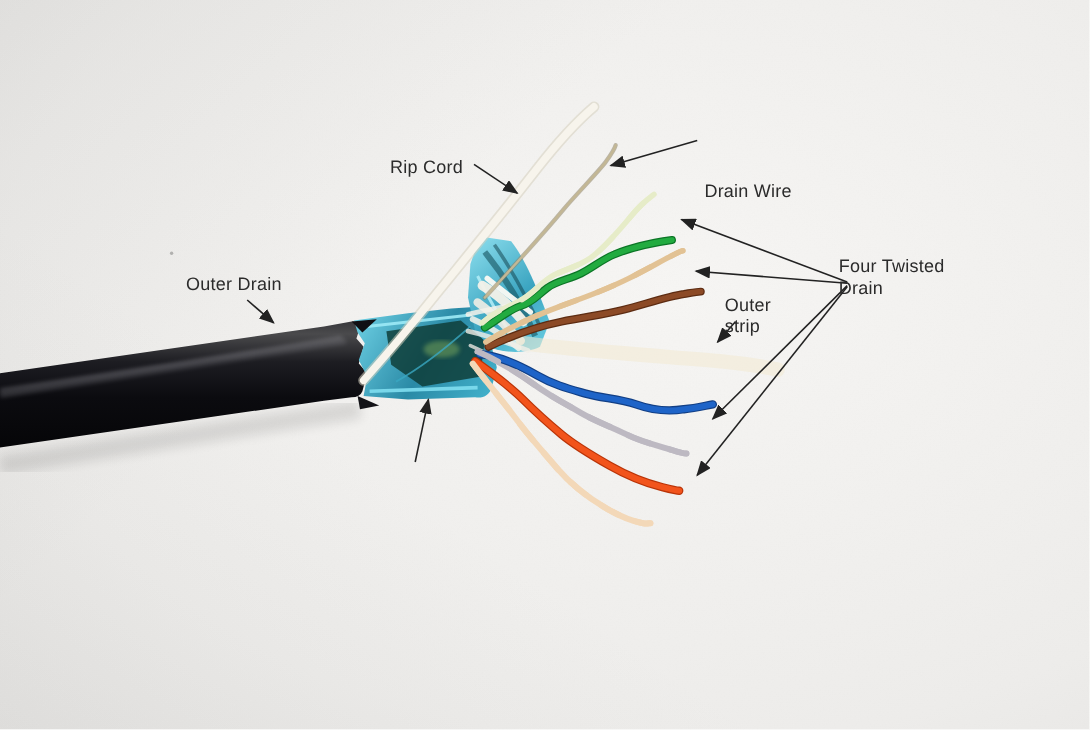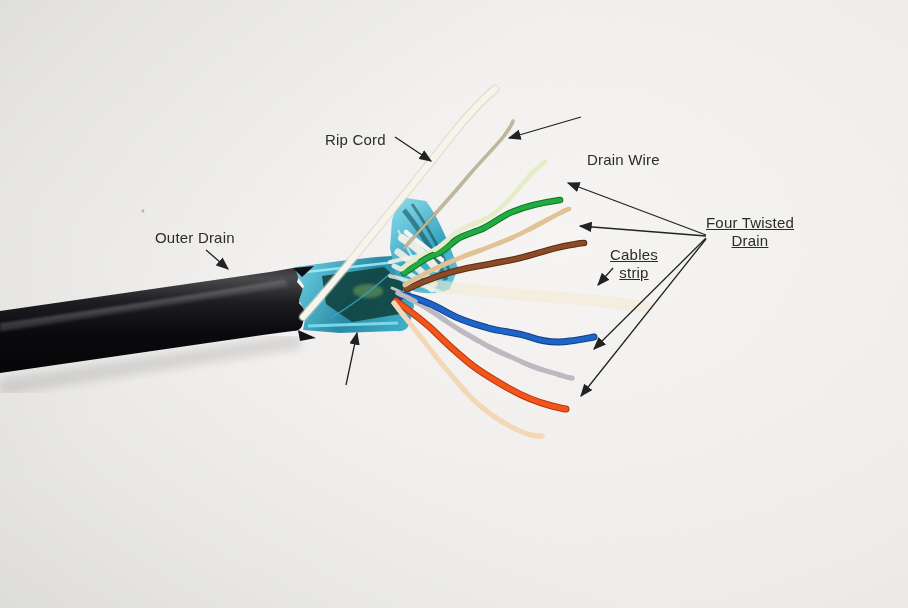--- a/index.html
+++ b/index.html
@@ -1,19 +1,19 @@
 <!DOCTYPE html>
 <html><head>
 <meta charset="utf-8">
 <style>
   html,body{margin:0;padding:0;background:#ffffff;overflow:hidden;}
   .stage{position:relative;width:908px;height:608px;font-family:"Liberation Sans",sans-serif;background:#f1f0ee;}
   .stage svg{position:absolute;left:0;top:0;}
   .lbl{position:absolute;font-size:15px;line-height:17.5px;color:#2b2b2b;letter-spacing:.2px;white-space:nowrap;}
-  .lbl.center{text-align:center;white-space:normal;text-decoration:underline;}
+  .lbl.center{white-space:normal;}
   .lbl span{display:block;}
 </style>
 </head>
 <body>
 
 <div class="stage">
 
 <svg viewBox="0 0 908 608" width="908" height="608" aria-hidden="true">
   <defs>
     <radialGradient id="bg" cx="0.62" cy="0.40" r="0.95">
@@ -162,17 +162,17 @@
 </svg>
 
 <div class="lbl" style="left:155px;top:229px;">Outer Drain</div>
 <div class="lbl" style="left:325px;top:131px;">Rip Cord</div>
 <div class="lbl" style="left:587px;top:107px;margin-top:44px;">Drain Wire</div>
 <div class="lbl center" style="left:699px;top:214px;width:102px;">
   <span>Four Twisted</span>
   <span>Drain</span>
 </div>
 <div class="lbl center" style="left:604px;top:246px;width:60px;">
-  <span>Cables</span>
+  <span>Outer</span>
   <span>strip</span>
 </div>
 
 </div>
 
 </body></html>

